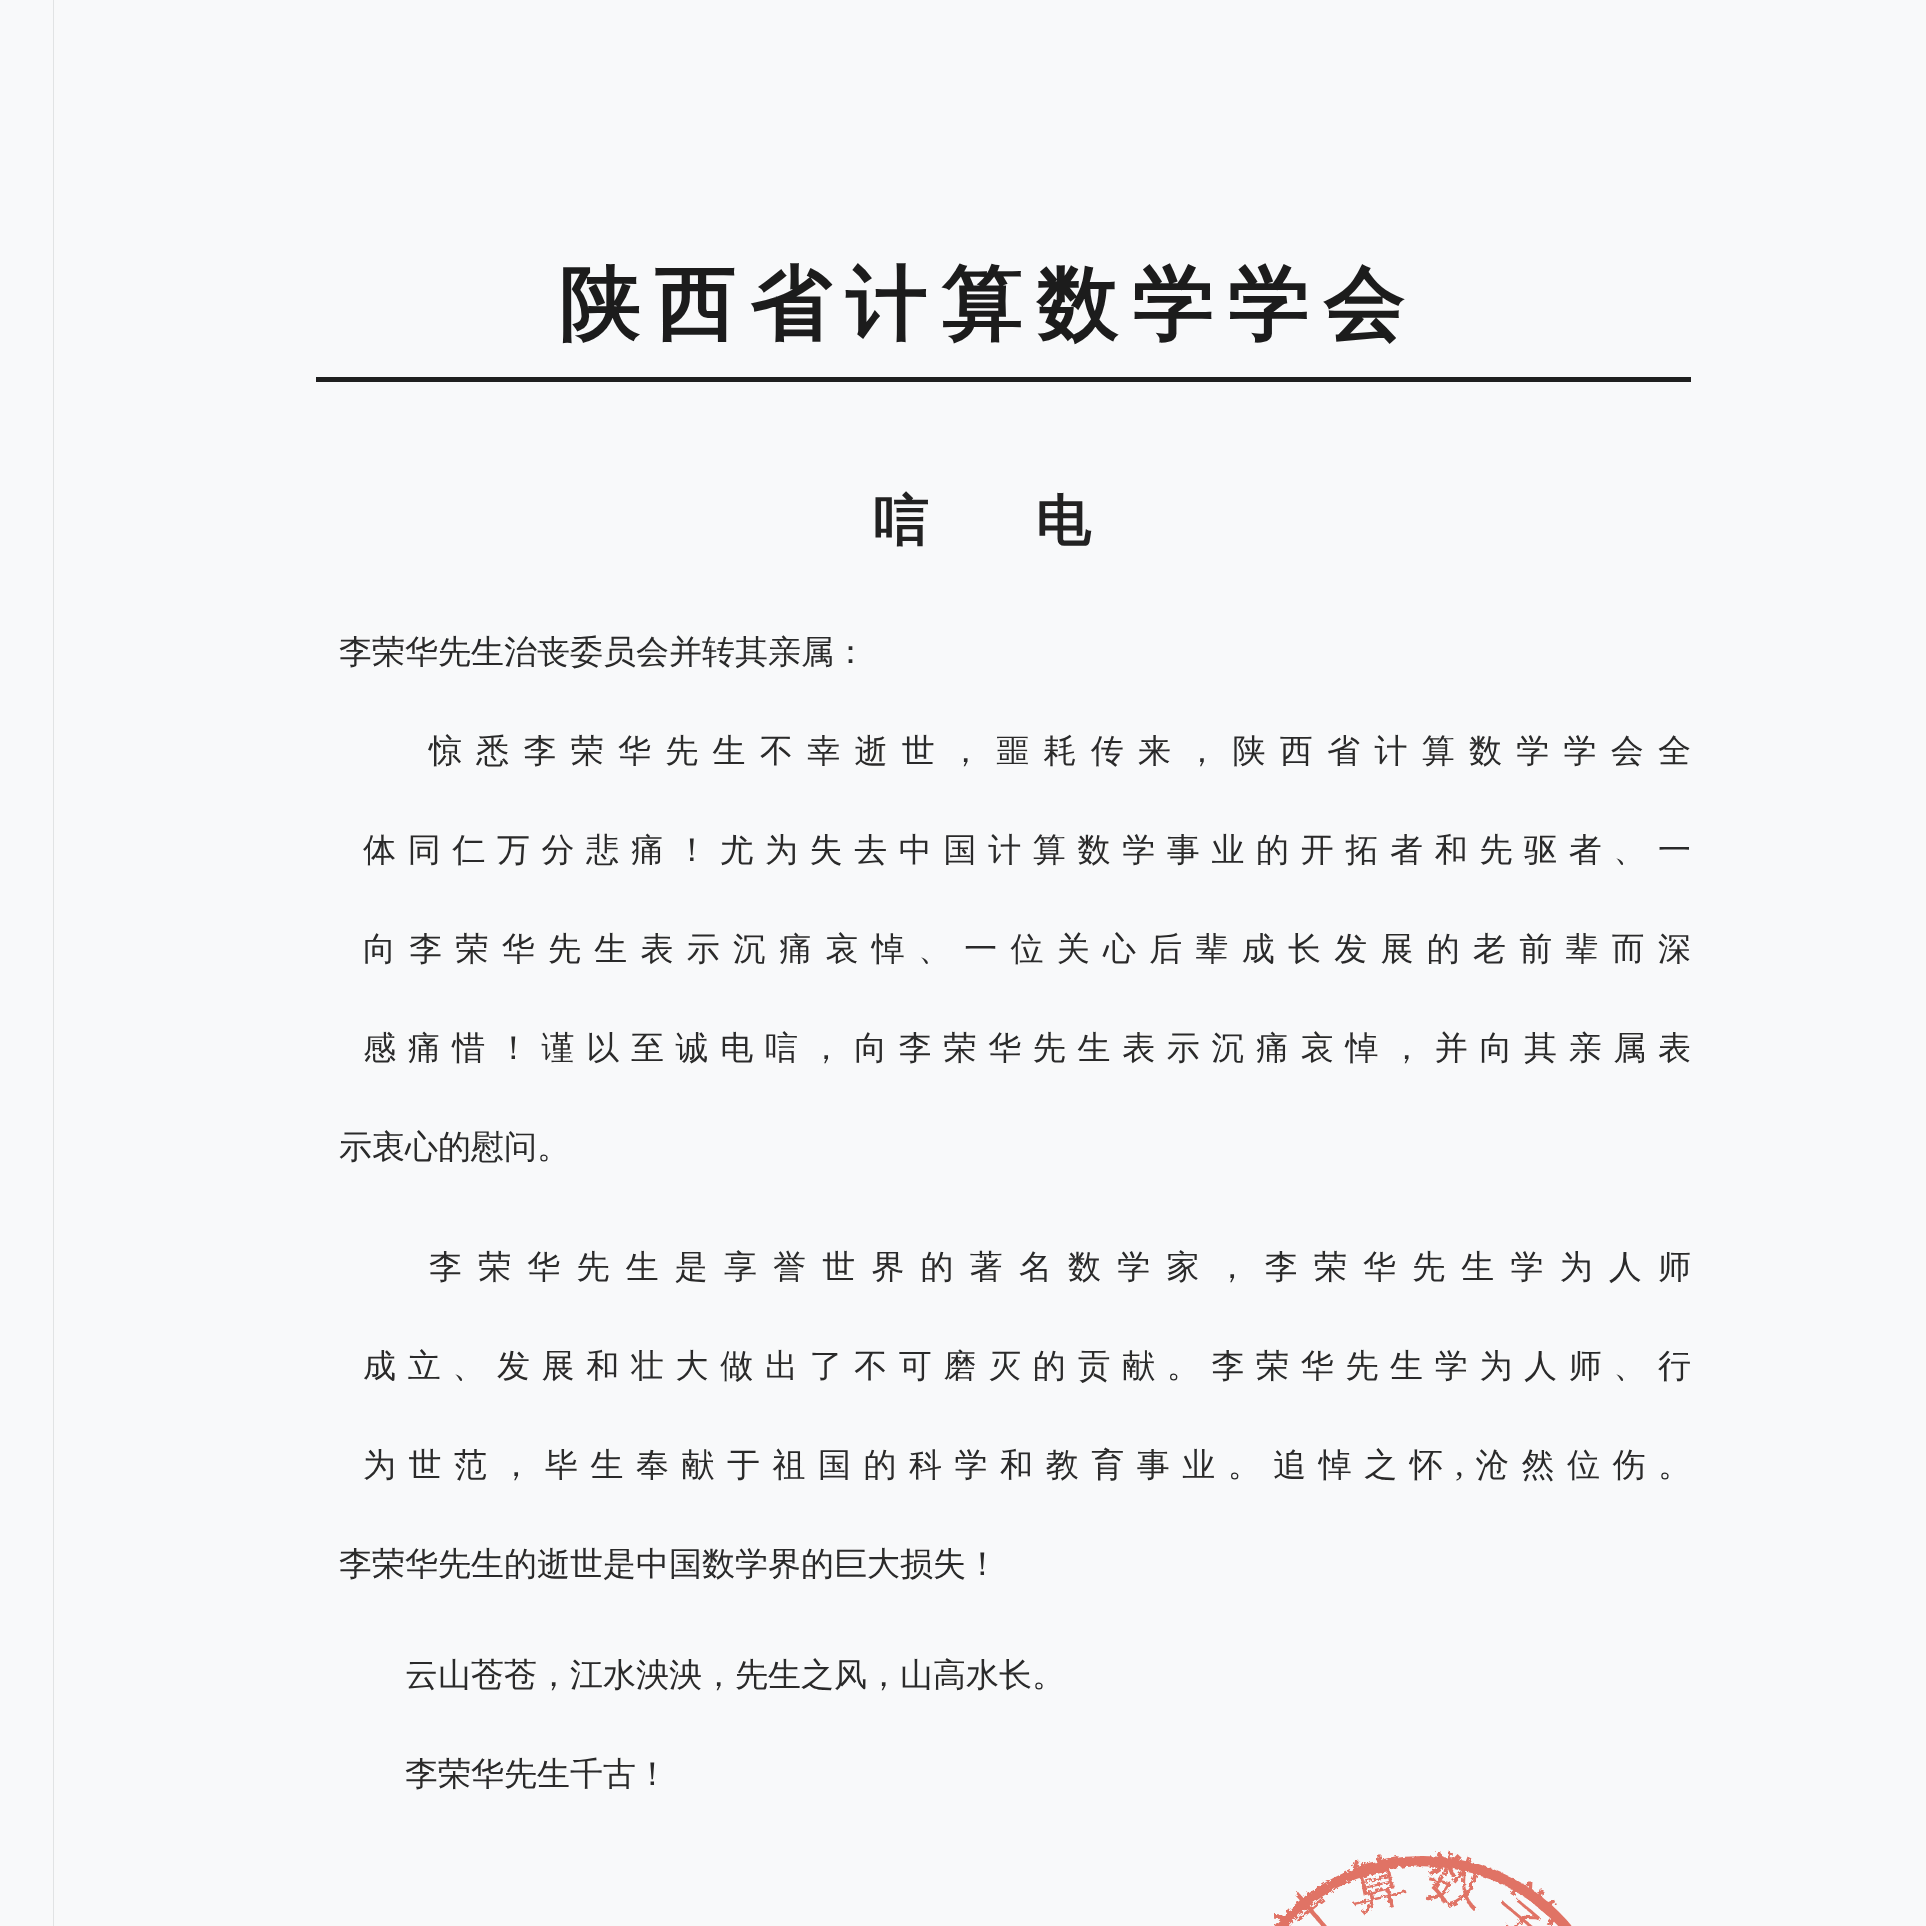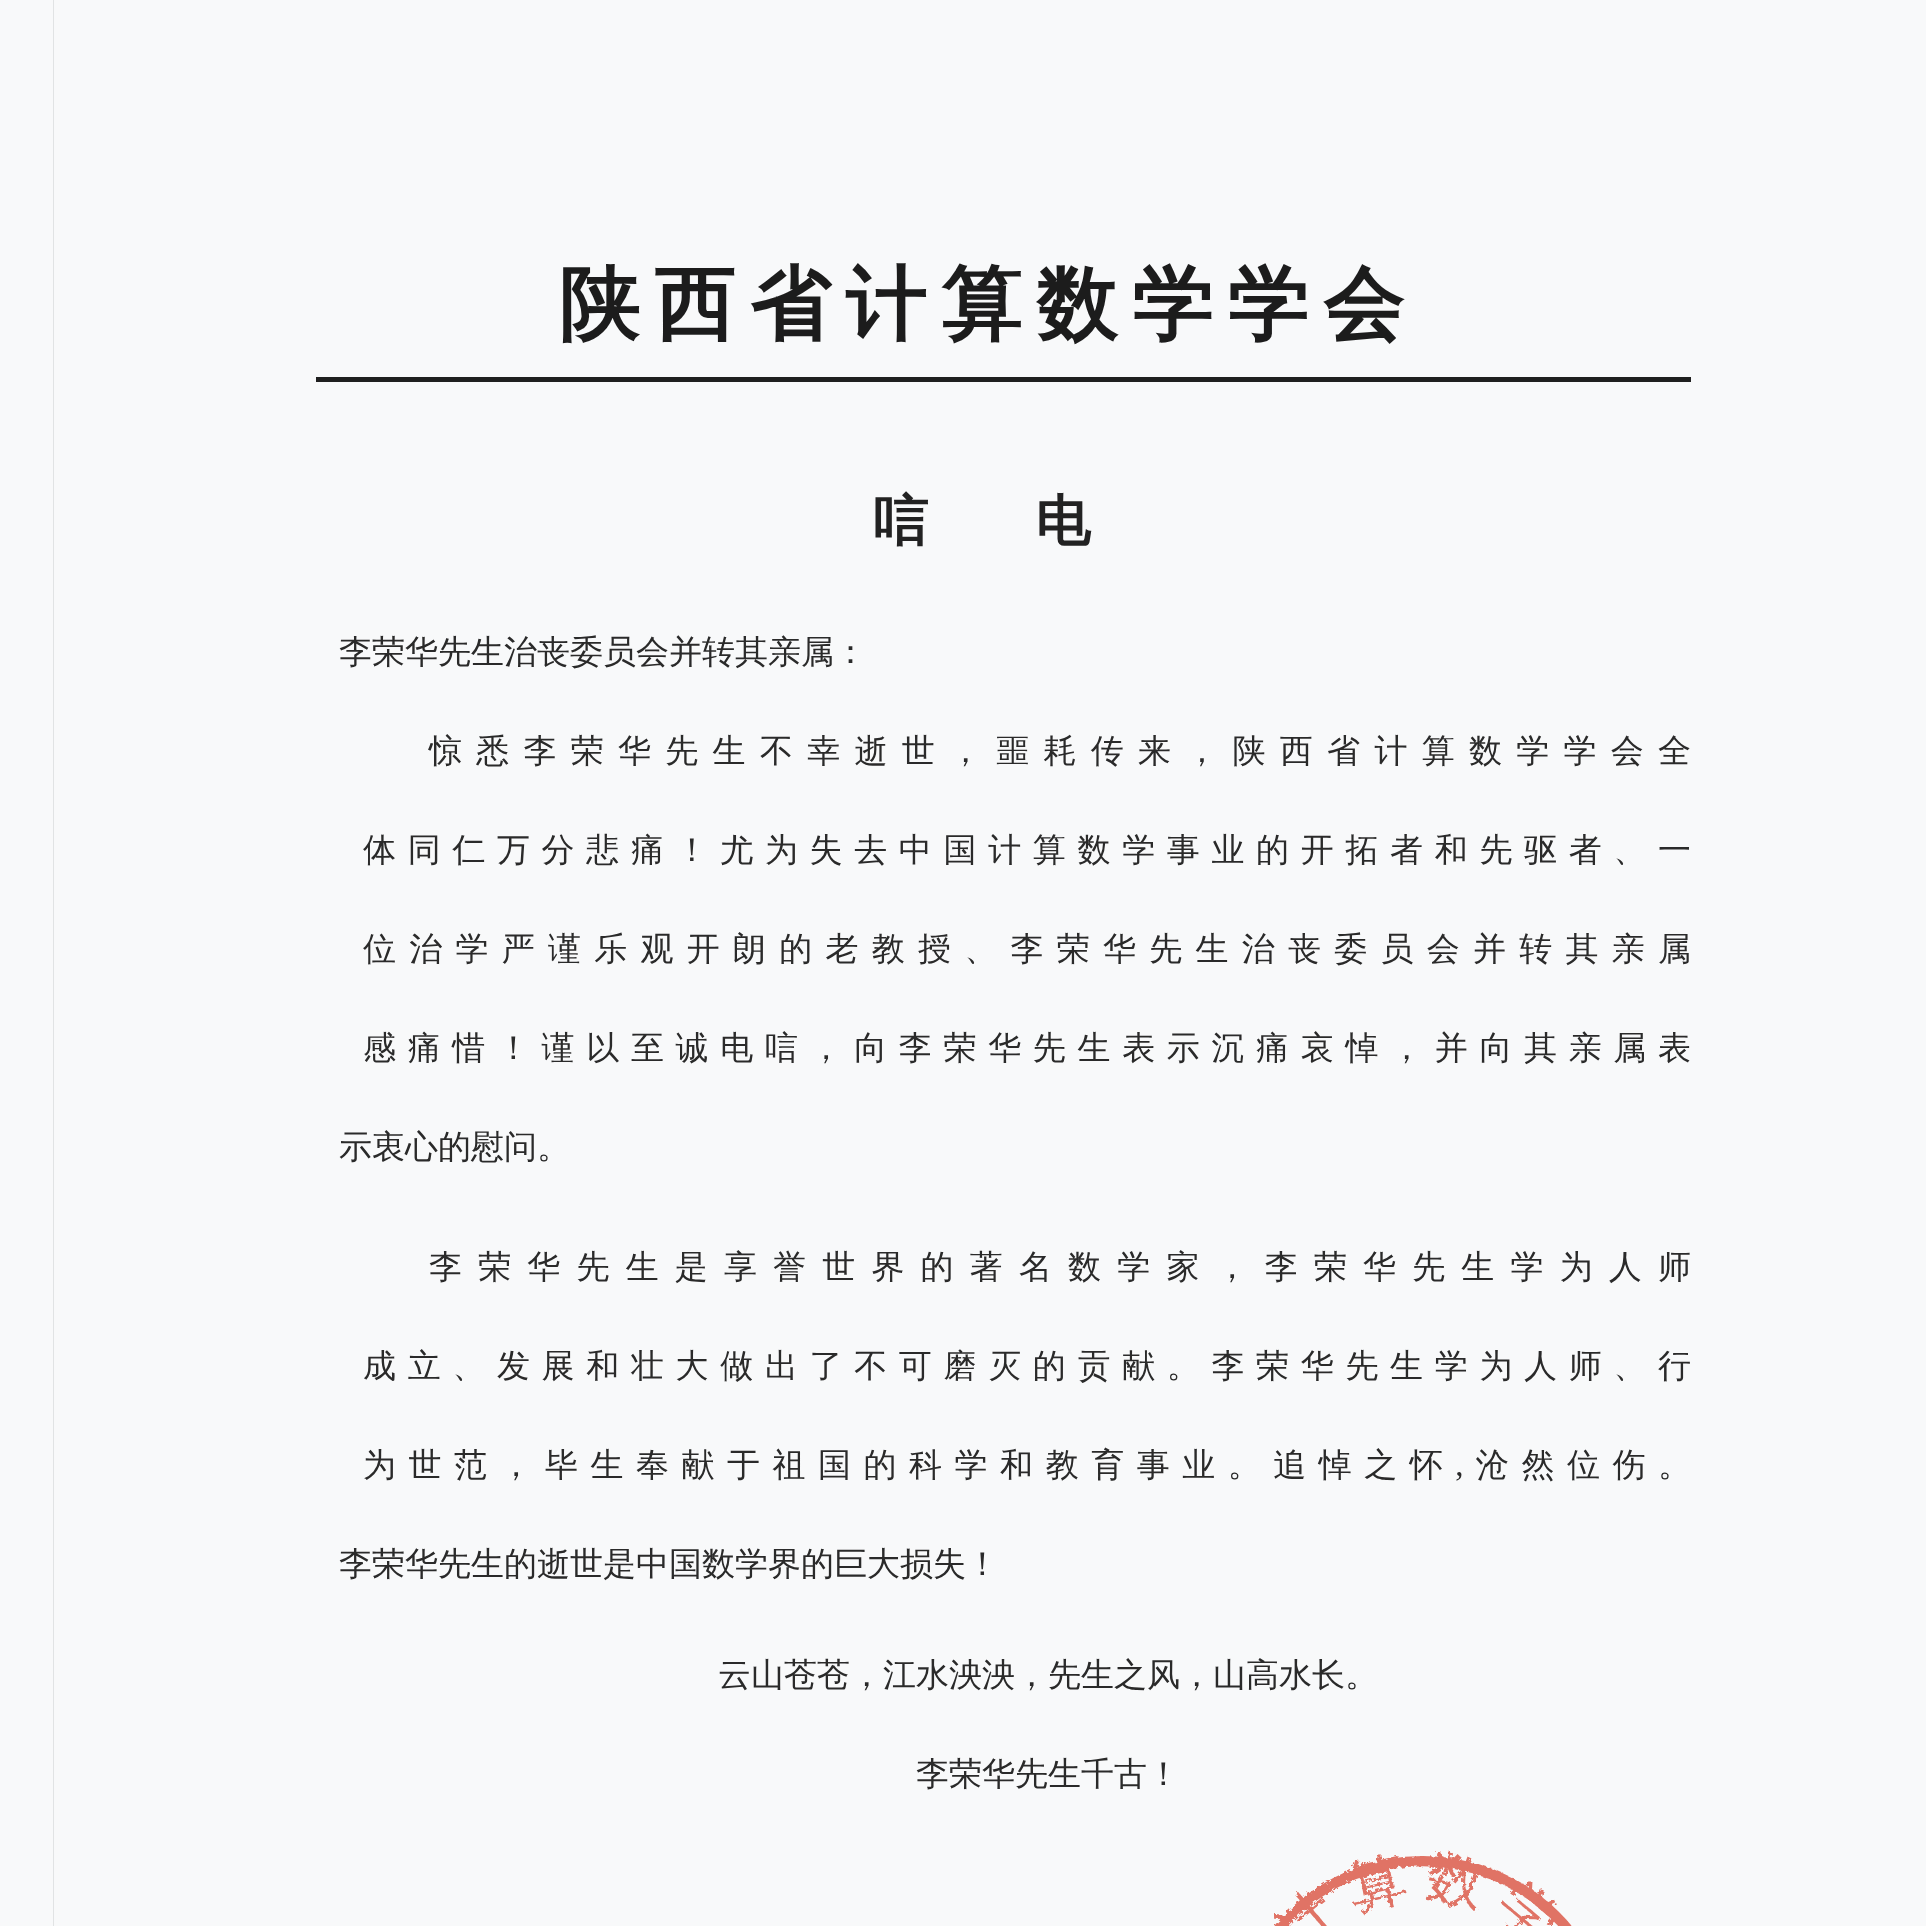--- a/index.html
+++ b/index.html
@@ -63,21 +63,21 @@
     line-height: 99px;
     text-align: left;
     white-space: nowrap;
   }
   .line.fill {
     text-align: justify;
     text-align-last: justify;
     white-space: normal;
     margin-left: 24px;
   }
-  .line.indent { text-indent: 2em; text-align: center; }
+  .line.indent { text-indent: 2em; }
   .para-gap-lg { margin-top: 21px; }
   .para-gap-sm { margin-top: 11.6px; }
   .stamp {
     position: absolute;
     left: 1192px; top: 1818px;
     width: 462px; height: 462px;
     mix-blend-mode: multiply;
     opacity: 0.82;
     pointer-events: none;
   }
@@ -95,21 +95,21 @@
 
   <div class="telegram-heading">唁 电</div>
 
   <div class="body-block">
 
     <div class="line">李荣华先生治丧委员会并转其亲属：</div>
 
     <div>
       <div class="line fill indent">惊悉李荣华先生不幸逝世，噩耗传来，陕西省计算数学学会全</div>
       <div class="line fill">体同仁万分悲痛！尤为失去中国计算数学事业的开拓者和先驱者、一</div>
-      <div class="line fill">位治学严谨乐观开朗的老教授、李荣华先生治丧委员会并转其亲属</div>
+      <div class="line fill">向李荣华先生表示沉痛哀悼、一位关心后辈成长发展的老前辈而深</div>
       <div class="line fill">感痛惜！谨以至诚电唁，向李荣华先生表示沉痛哀悼，并向其亲属表</div>
       <div class="line">示衷心的慰问。</div>
     </div>
 
     <div class="para-gap-lg">
       <div class="line fill indent">李荣华先生是享誉世界的著名数学家，李荣华先生学为人师</div>
       <div class="line fill">成立、发展和壮大做出了不可磨灭的贡献。李荣华先生学为人师、行</div>
       <div class="line fill">为世范，毕生奉献于祖国的科学和教育事业。追悼之怀,沧然位伤。</div>
       <div class="line">李荣华先生的逝世是中国数学界的巨大损失！</div>
     </div>

